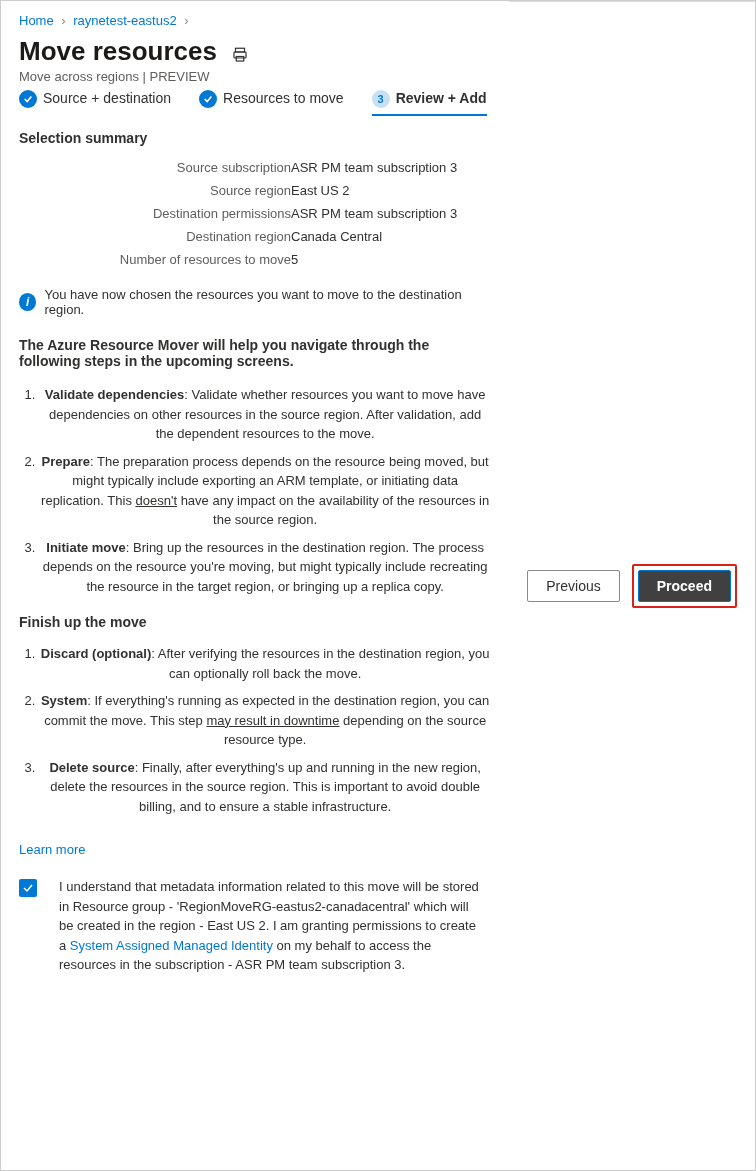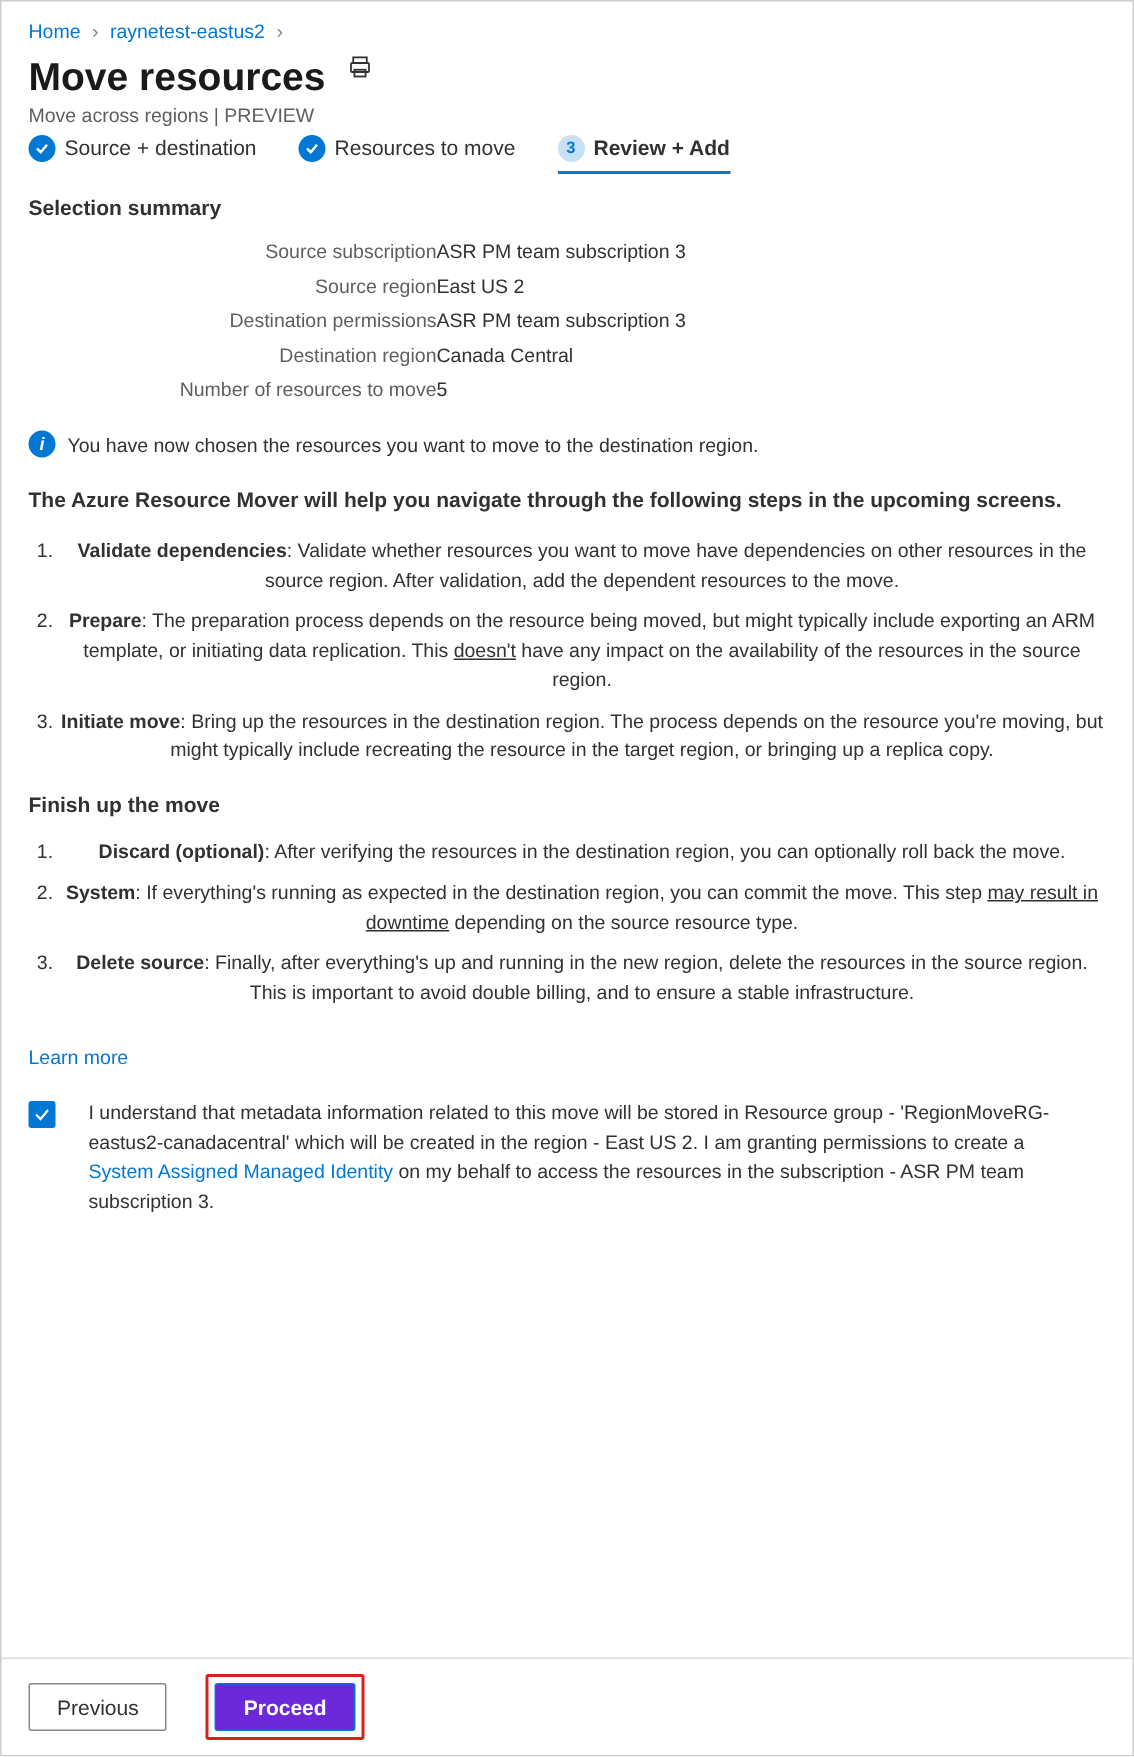--- a/index.html
+++ b/index.html
@@ -4,26 +4,26 @@
 <style>
   * { box-sizing: border-box; }
   html, body {
     margin: 0; padding: 0;
     font-family: "Segoe UI", Arial, sans-serif;
     font-size: 13px;
     color: #323130;
     background: #fff;
     width: 756px;
   }
-  .page { border: 1px solid #ccc; width: 756px; min-height: 1171px; position: relative; display: flex; flex-direction: column; }
+  .page { border: 1px solid #ccc; width: 756px; min-height: 1171px; position: relative; display: flex; flex-direction: row; }
   .content { padding: 10px 18px 0 18px; flex: 1; }
   .breadcrumb { font-size: 13px; color: #0078d4; padding: 2px 0 6px 0; }
   .breadcrumb a { color: #0078d4; text-decoration: none; cursor: pointer; }
   .breadcrumb .sep { color: #888; padding: 0 4px; }
-  .title-row { display: flex; align-items: flex-start; gap: 14px; margin-top: 2px;}
+  .title-row { display: flex; align-items: flex-end; gap: 14px; margin-top: 2px;}
   .title { font-size: 26px; font-weight: 600; color: #1b1a19; }
   .subtitle { color: #605e5c; font-size: 13px; margin-top: 2px; }
   .print-icon { color:#323130; }
   .tabs { display: flex; gap: 28px; border-bottom: 0; margin-bottom: 4px;}
   .tab { display: flex; align-items: flex-start; gap: 6px; padding: 6px 0 8px 0; font-size: 14px; color: #323130; cursor: pointer; position: relative;}
   .tab.active { font-weight: 600; }
   .tab.active::after { content:""; position:absolute; left:0; right:0; bottom:0; height:2px; background:#0078d4;}
   .tab-circle { width:18px; height:18px; border-radius:50%; display:inline-flex; align-items:center; justify-content:center; font-size:11px; }
   .tab-circle.done { background:#0078d4; color:#fff;}
   .tab-circle.current { background:#c7e0f4; color:#0078d4; font-weight:600;}
@@ -37,24 +37,24 @@
   .intro-line { font-weight:600; font-size:14px; margin: 8px 0 12px 0;}
   ol.steps { margin: 0 0 14px 0; padding-left: 20px; text-align: center; }
   ol.steps li { padding: 4px 0; line-height: 1.5; color:#323130;}
   ol.steps li .stepname { font-weight:600; }
   .underline { text-decoration: underline; }
   .learn-link { color:#0078d4; text-decoration:none; display:inline-block; margin:8px 0 20px 0; cursor:pointer;}
   .consent { display:flex; gap:22px; align-items:flex-start; line-height:1.5; padding-right:10px;}
   .chk { width:18px; height:18px; border-radius:2px; background:#0078d4; display:flex; align-items:center; justify-content:center; flex-shrink:0; margin-top:2px; cursor:pointer;}
   .chk svg { stroke:#fff; }
   .inline-link { color:#0078d4; text-decoration:none; cursor:pointer;}
-  .footer { border-top:1px solid #ddd; padding: 10px 18px; display:flex; gap:26px; align-items:center; }
+  .footer { border-top:1px solid #ddd; padding: 10px 18px; display:flex; gap:12px; align-items:center; }
   .btn { height:32px; padding: 0 18px; font-size:14px; border-radius:2px; cursor:pointer; display:inline-flex; align-items:center; justify-content:center;}
   .btn-secondary { background:#fff; border:1px solid #8a8886; color:#323130;}
-  .btn-primary { background:#6d28d9; border:1px solid #0078d4; color:#fff; font-weight:600;}
+  .btn-primary { background:#404040; border:1px solid #0078d4; color:#fff; font-weight:600;}
   .proceed-wrap { display:inline-block; border:2.5px solid #d9201a; padding:4px; border-radius:2px;}
 </style>
 </head>
 <body>
 
 <div class="page">
   <div class="content">
 
     <div class="breadcrumb">
       <a>Home</a>

